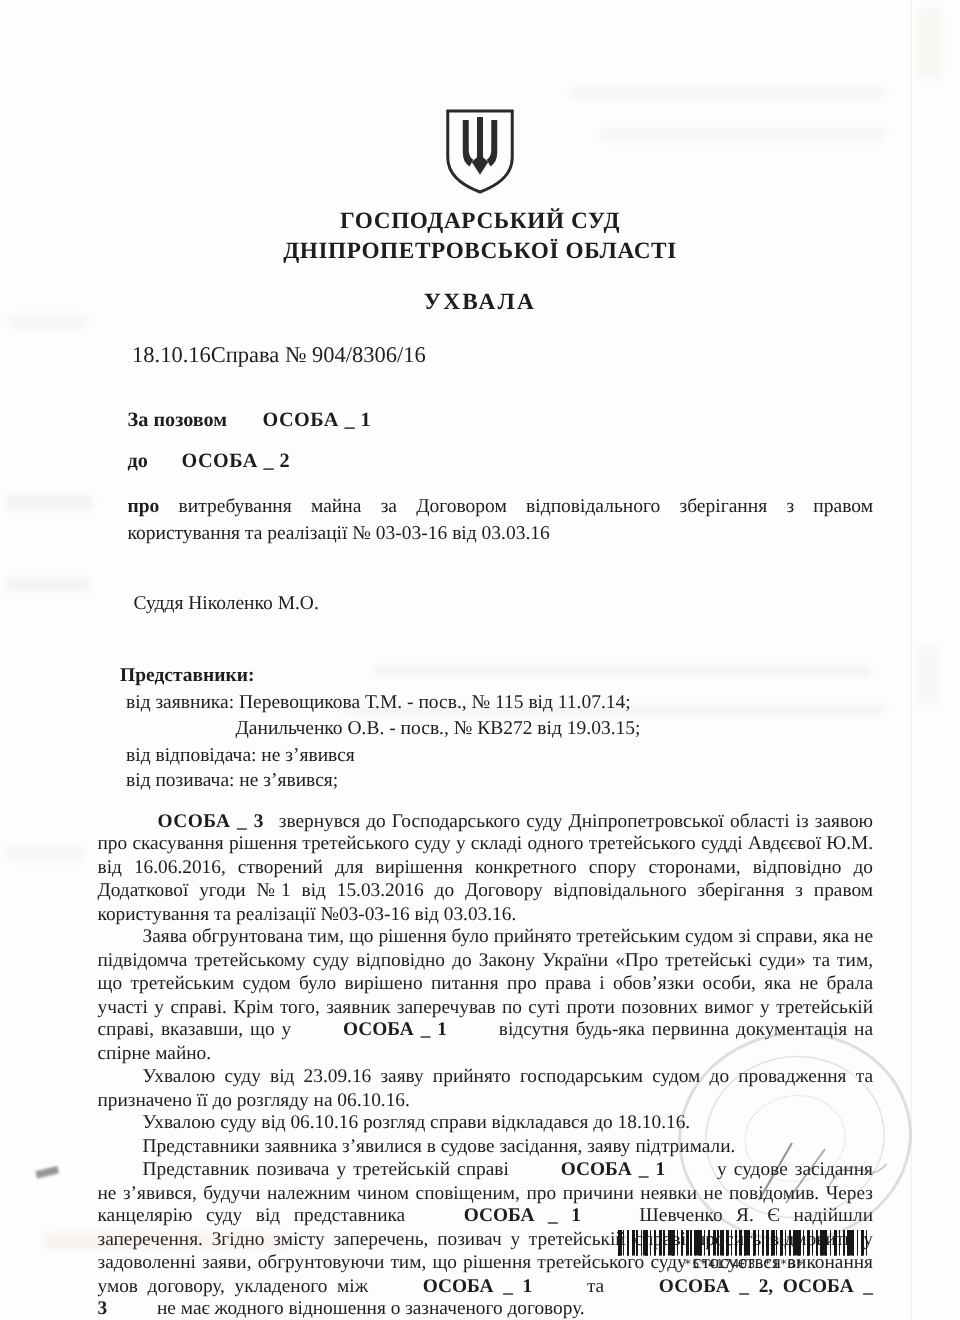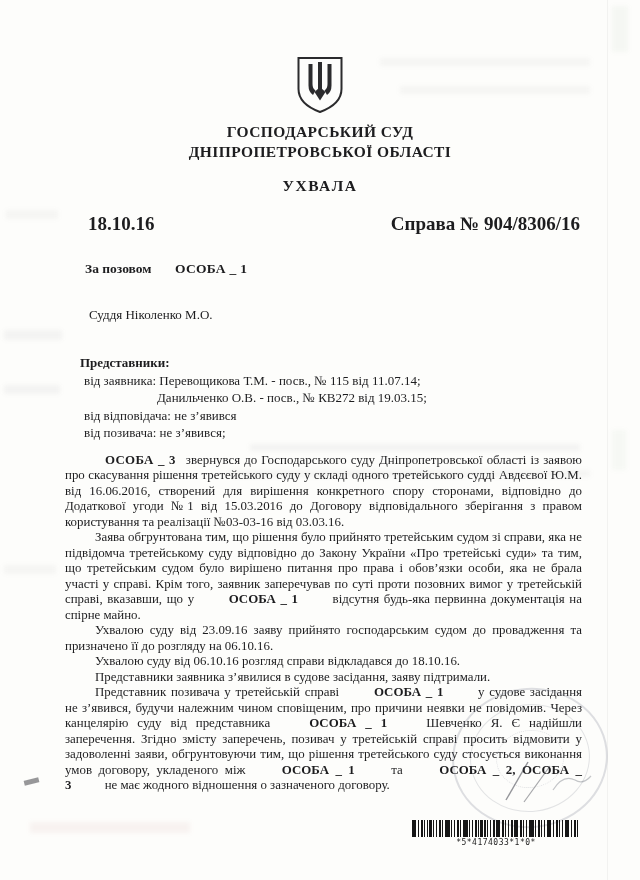--- a/index.html
+++ b/index.html
@@ -10,34 +10,34 @@
   html,body{margin:0;padding:0;background:#e8e8e8;}
   .page{
     position:relative;
     width:640px;height:880px;
     margin:0 auto;
     background:var(--paper);
     color:var(--ink);
     font-family:"Liberation Serif","DejaVu Serif",serif;
     overflow:hidden;
     box-sizing:border-box;
-    padding-top:56px;
+    padding-top:72px;
   }
   .b{font-weight:bold;}
   .pad{padding:0 30px;}
   
   .doc-header{text-align:center;}
   .emblem{display:block;margin:0 auto;}
   .court-name{font-weight:bold;font-size:15.5px;line-height:20px;letter-spacing:.4px;margin-top:8px;}
   .doc-title{font-weight:bold;font-size:15.5px;letter-spacing:1.5px;margin-top:15px;}
   
   .meta-row{
-    display:flex;justify-content:space-between;
+    display:flex;
     margin:18px 60px 0 88px;
-    font-weight:bold;font-size:19px;
+    font-weight:normal;font-size:15px;
   }
   
   .parties{margin:26px 58px 0 85px;font-size:13.5px;}
   .party-row{display:flex;}
   .party-row + .party-row{margin-top:11px;}
   .party-label{font-weight:bold;}
   .party-label.w1{width:90px;}
   .party-label.w2{width:36px;}
   .person{font-weight:bold;letter-spacing:.3px;}
   .subject{margin:13px 0 0 0;text-align:justify;line-height:18px;font-size:13px;}
@@ -134,20 +134,25 @@
   <div class="meta-row">
     <span>18.10.16</span>
     <span>Справа № 904/8306/16</span>
   </div>
 
   <div class="parties">
     <div class="party-row">
       <span class="party-label w1">За позовом</span>
       <span class="person">ОСОБА _ 1</span>
     </div>
+    <div class="party-row">
+      <span class="party-label w2">до</span>
+      <span class="person">ОСОБА _ 2</span>
+    </div>
+    <p class="subject"><span class="b">про</span><span> витребування майна за Договором відповідального зберігання з правом користування та реалізації № 03-03-16 від 03.03.16</span></p>
     <div class="judge-line">Суддя  Ніколенко М.О.</div>
   </div>
 
   <div class="reps">
     <div class="reps-heading">Представники:</div>
     <div class="rep-line">від заявника: Перевощикова Т.М. - посв., № 115 від 11.07.14;</div>
     <div class="rep-line rep-indent">Данильченко О.В. - посв., № КВ272 від 19.03.15;</div>
     <div class="rep-line">від відповідача: не з’явився</div>
     <div class="rep-line">від позивача: не з’явився;</div>
   </div>

